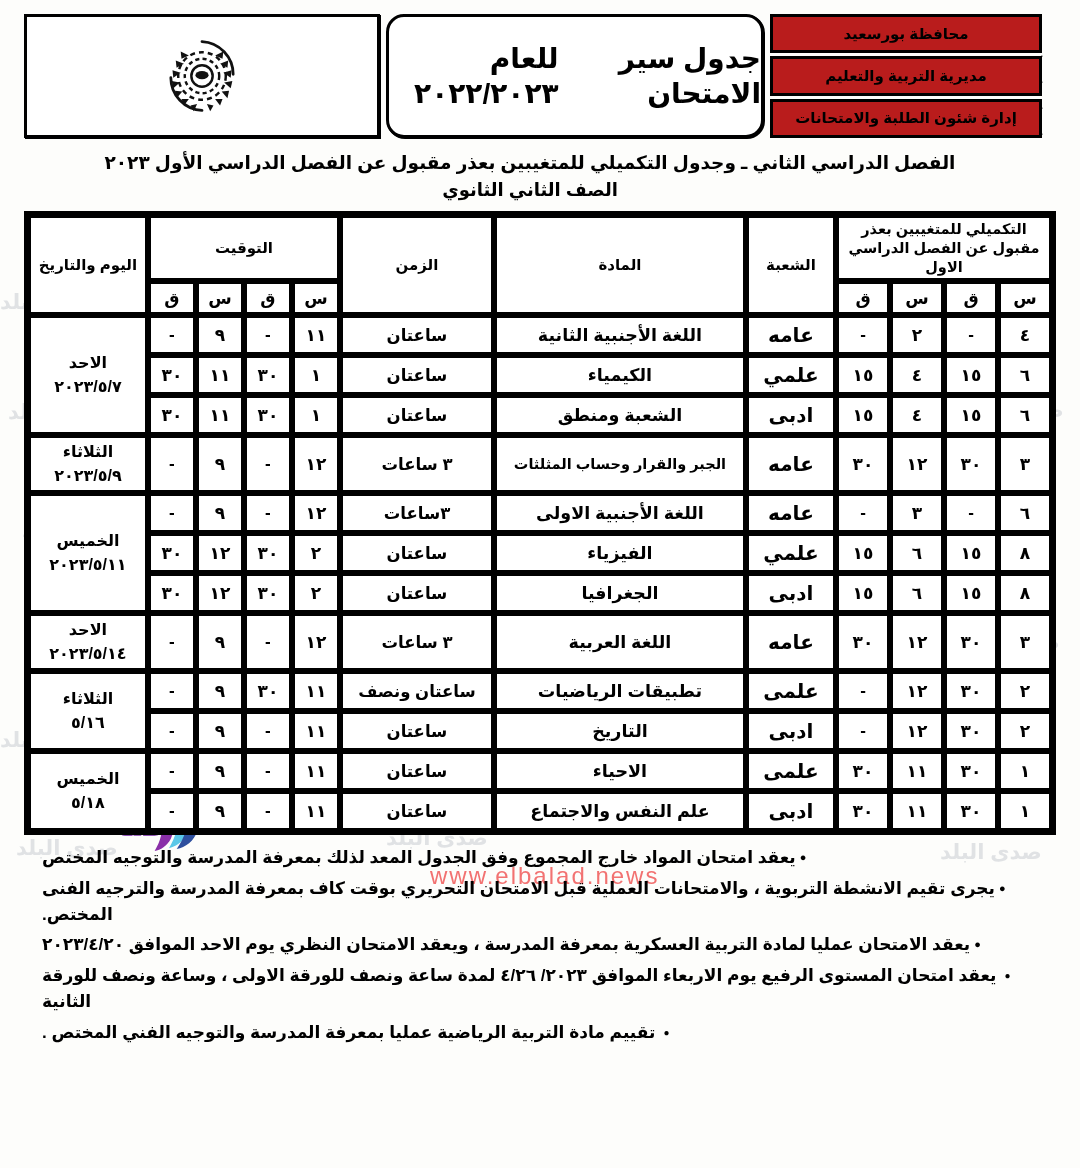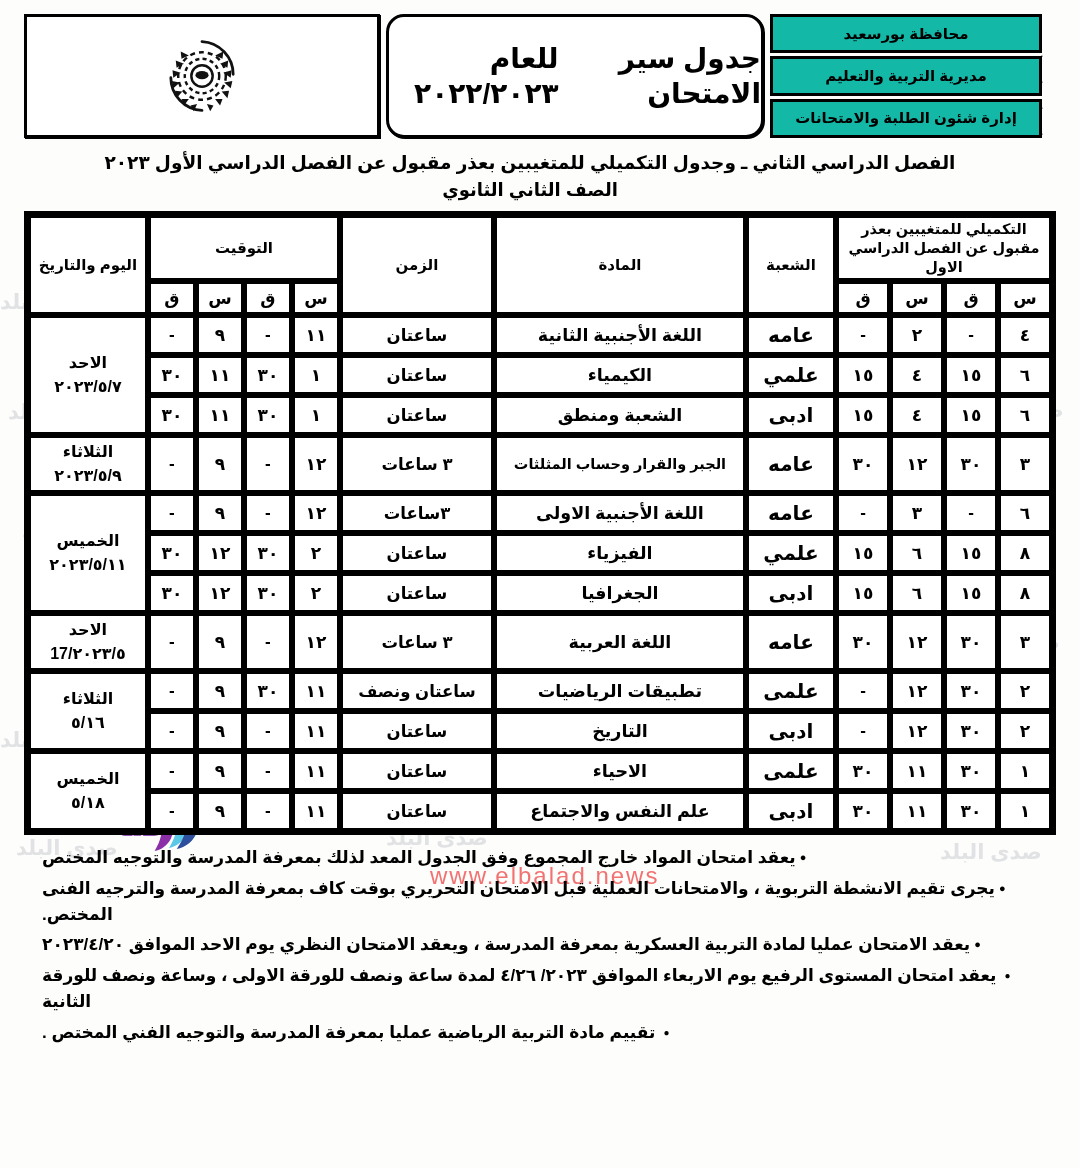--- a/index.html
+++ b/index.html
@@ -61,21 +61,21 @@
     background: #fff;
     display: flex;
     align-items: center;
     justify-content: center;
     box-shadow: 1px 1px 0 #000;
   }
   .hdr-right { width: 272px; flex: 0 0 272px; display: flex; flex-direction: column; gap: 3px; border:none; box-shadow:none; background:none;}
   .hdr-right .line {
     flex: 1;
     border: 3px solid #000;
-    background: #14b8a6;
+    background: #b91c1c;
     display: flex; align-items: center; justify-content: center;
     font-weight: bold;
     font-size: 15px;
   }
   .hdr-center {
     flex: 0 0 378px;
     flex-direction: row;
     line-height: 1.25;
     border-radius: 18px;
   }
@@ -395,21 +395,21 @@
           <td class="num">٣٠</td>
           <td class="sect">عامه</td>
           <td class="subject">اللغة العربية</td>
           <td class="dur">٣ ساعات</td>
           <td class="num">١٢</td>
           <td class="num">-</td>
           <td class="num">٩</td>
           <td class="num">-</td>
           <td class="day" rowspan="1">
             <div>الاحد</div>
-            <div>٢٠٢٣/٥/17</div>
+            <div>٢٠٢٣/٥/١٤</div>
           </td>
         </tr>
         <tr>
           <td class="num">٢</td>
           <td class="num">٣٠</td>
           <td class="num">١٢</td>
           <td class="num">-</td>
           <td class="sect">علمى</td>
           <td class="subject">تطبيقات الرياضيات</td>
           <td class="dur">ساعتان ونصف</td>

